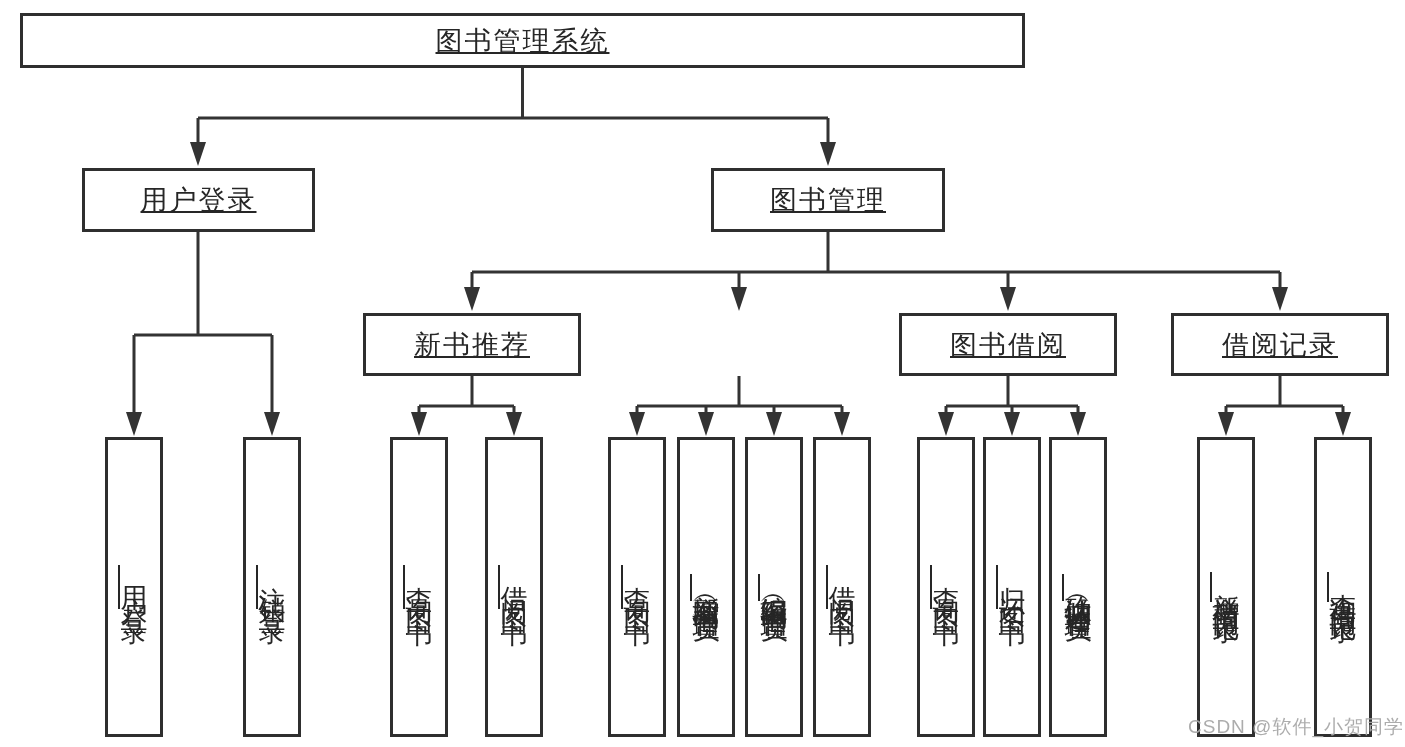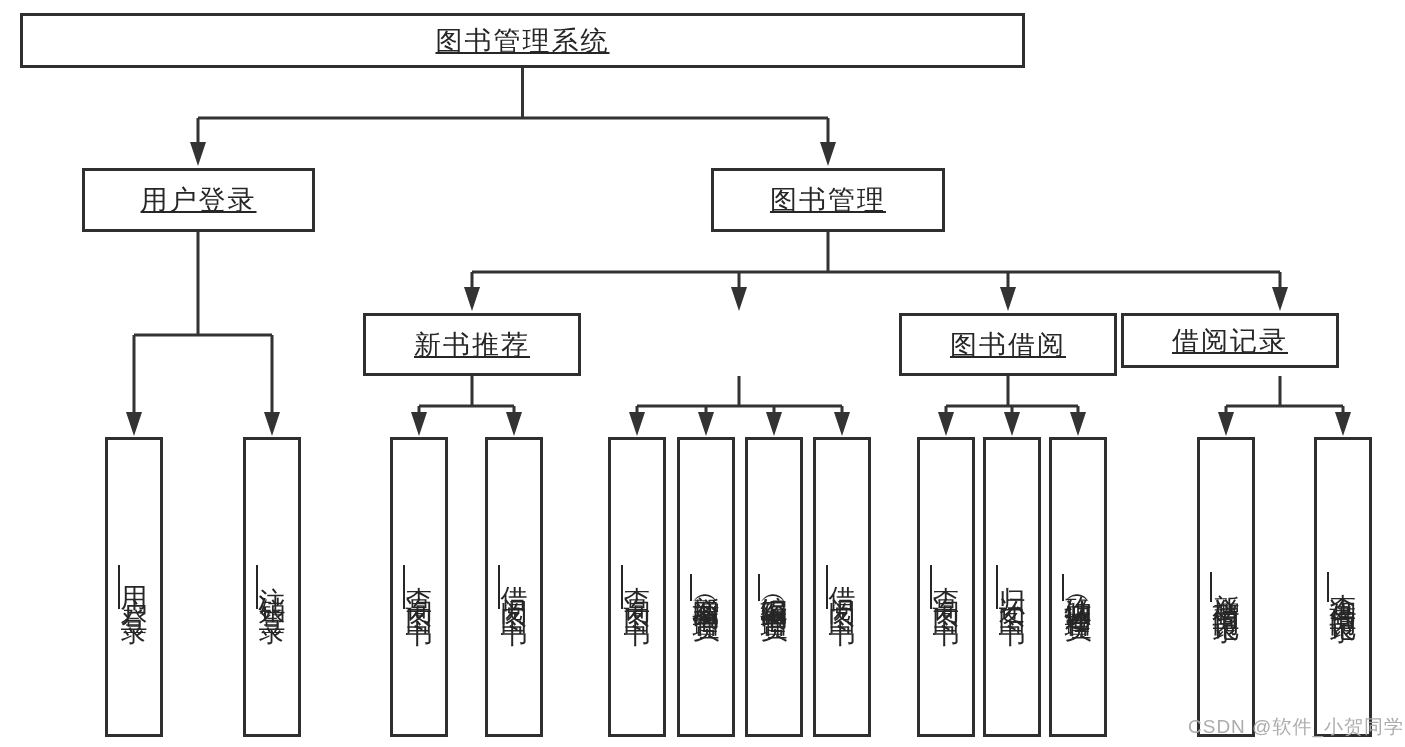--- a/index.html
+++ b/index.html
@@ -100,21 +100,21 @@
   <div class="box" style="left:363px; top:313px; width:218px; height:63px">
     <span class="hlabel">新书推荐</span>
   </div>
 
   <div class="box" style="left:711px; top:168px; width:234px; height:64px">
     <span class="hlabel">图书管理</span>
   </div>
   <div class="box" style="left:899px; top:313px; width:218px; height:63px">
     <span class="hlabel">图书借阅</span>
   </div>
-  <div class="box" style="left:1121px; top:313px; width:218px; height:55px">
+  <div class="box" style="left:1171px; top:313px; width:218px; height:63px">
     <span class="hlabel">借阅记录</span>
   </div>
 
   <div class="box" style="left:105px; top:437px; width:58px; height:300px">
     <span class="vlabel ls-4">用户登录</span>
   </div>
   <div class="box" style="left:243px; top:437px; width:58px; height:300px">
     <span class="vlabel ls-4">注销登录</span>
   </div>
 

